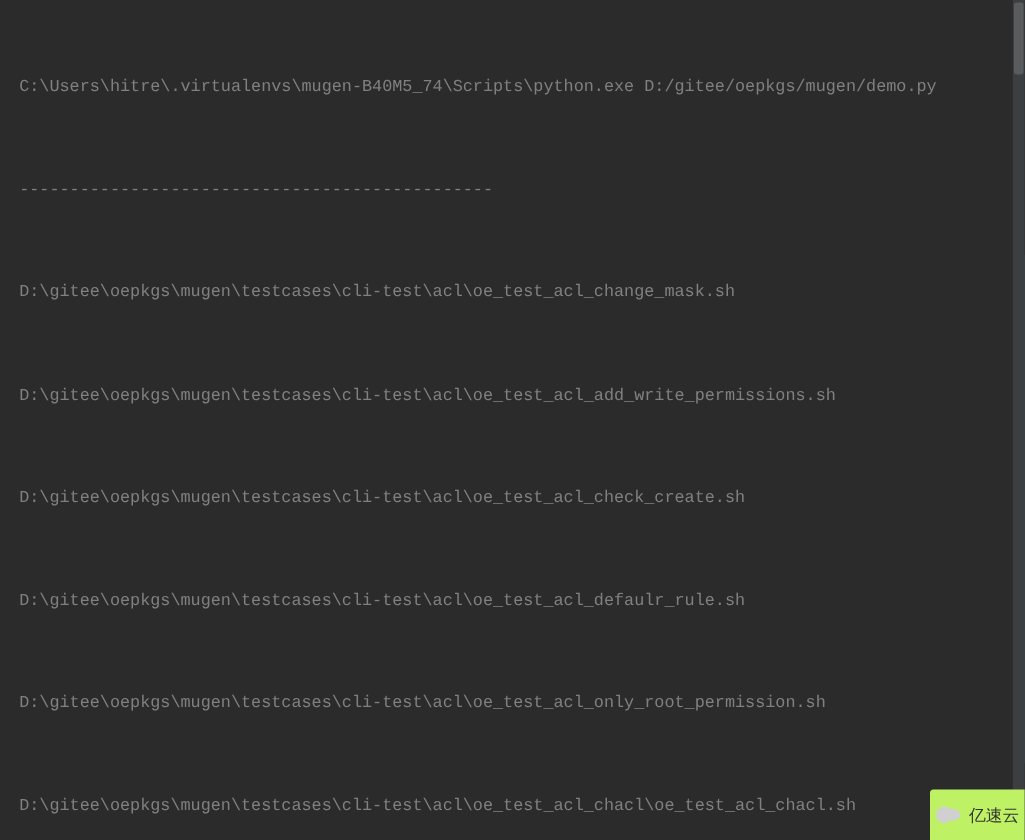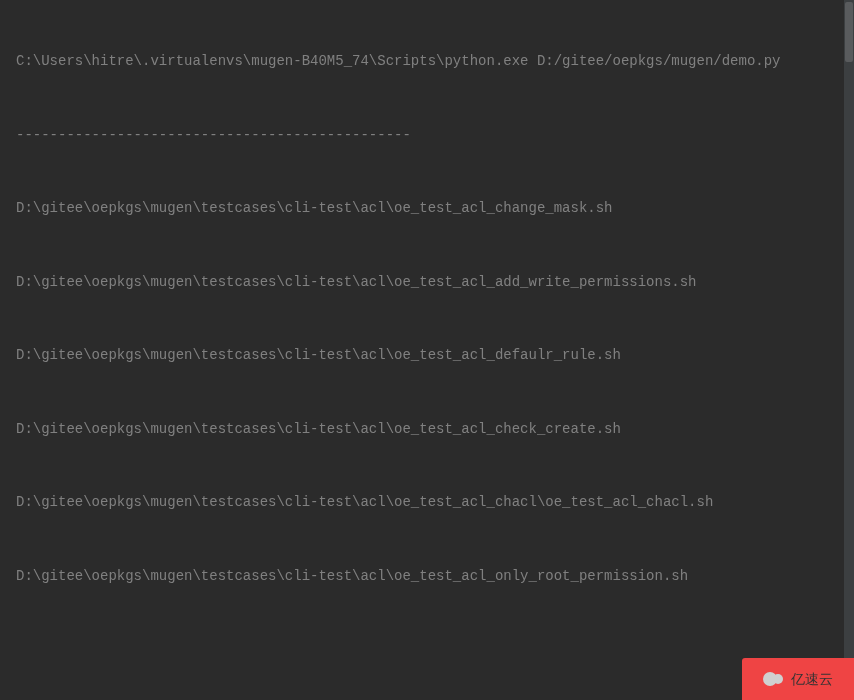--- a/index.html
+++ b/index.html
@@ -22,20 +22,21 @@
       padding: 0 0 0 16px;
       white-space: pre;
       position: relative;
     }
     .line {
       height: 24.5px;
       color: #808080;
     }
     .line.dim {
       color: #808080;
+      margin-top: 12px;
     }
     .scrollbar {
       position: absolute;
       right: 0;
       top: 0;
       width: 10px;
       height: 100%;
       background: #3c3f41;
     }
     .scrollbar-thumb {
@@ -44,23 +45,23 @@
       top: 2px;
       width: 8px;
       height: 60px;
       background: #595b5d;
       border-radius: 2px;
     }
     .watermark {
       position: absolute;
       right: 0;
       bottom: 0;
-      width: 112px;
+      width: 79px;
       height: 42px;
-      background: #ef4444;
+      background: #bef264;
       display: flex;
       align-items: center;
       justify-content: center;
       font-family: 'Microsoft YaHei', sans-serif;
       font-size: 14px;
       color: #333;
       border-top-left-radius: 3px;
     }
     .watermark-icon {
       width: 22px;
@@ -89,24 +90,24 @@
     }
   </style>
 </head>
 <body>
 
 <div class="terminal">
   <div class="line dim">C:\Users\hitre\.virtualenvs\mugen-B40M5_74\Scripts\python.exe D:/gitee/oepkgs/mugen/demo.py</div>
   <div class="line dim">-----------------------------------------------</div>
   <div class="line dim">D:\gitee\oepkgs\mugen\testcases\cli-test\acl\oe_test_acl_change_mask.sh</div>
   <div class="line dim">D:\gitee\oepkgs\mugen\testcases\cli-test\acl\oe_test_acl_add_write_permissions.sh</div>
+  <div class="line dim">D:\gitee\oepkgs\mugen\testcases\cli-test\acl\oe_test_acl_check_create.sh</div>
   <div class="line dim">D:\gitee\oepkgs\mugen\testcases\cli-test\acl\oe_test_acl_defaulr_rule.sh</div>
-  <div class="line dim">D:\gitee\oepkgs\mugen\testcases\cli-test\acl\oe_test_acl_check_create.sh</div>
+  <div class="line dim">D:\gitee\oepkgs\mugen\testcases\cli-test\acl\oe_test_acl_only_root_permission.sh</div>
   <div class="line dim">D:\gitee\oepkgs\mugen\testcases\cli-test\acl\oe_test_acl_chacl\oe_test_acl_chacl.sh</div>
-  <div class="line dim">D:\gitee\oepkgs\mugen\testcases\cli-test\acl\oe_test_acl_only_root_permission.sh</div>
   
   
   
   
   
   
   
   
   
   

